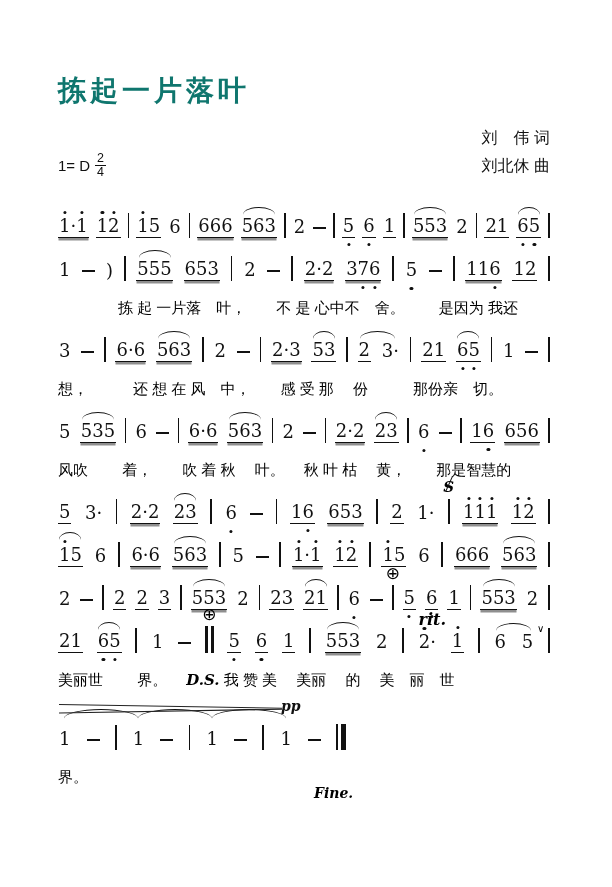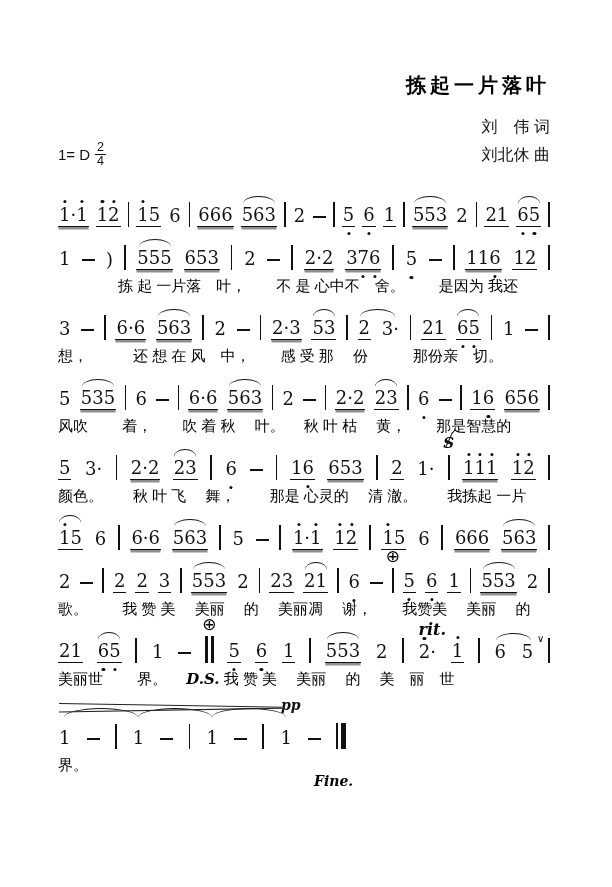--- a/index.html
+++ b/index.html
@@ -1,20 +1,20 @@
 <!DOCTYPE html>
 <html><head>
 <meta charset="utf-8">
 <style>
   html,body{margin:0;padding:0;background:#fff;}
   .page{position:relative;width:612px;height:887px;box-sizing:border-box;
         padding:34px 62px 0 58px;background:#fff;color:#111;
         font-family:"Liberation Sans",sans-serif;overflow:hidden;}
-  .title{margin:38px 0 14px;text-align:right;font-size:20px;font-weight:700;
-         letter-spacing:4px;color:#000000;}
+  .title{margin:38px 0 14px;text-align:left;font-size:28px;font-weight:700;
+         letter-spacing:4px;color:#0f766e;}
   .meta{display:flex;justify-content:space-between;align-items:flex-end;margin-bottom:26px;}
   .key{font-size:15px;display:flex;align-items:center;}
   .frac{display:inline-flex;flex-direction:column;text-align:center;font-size:12.5px;
         line-height:1.1;margin-left:5px;}
   .frac .den{border-top:1.2px solid #111;padding:0 2px;}
   .credits{text-align:right;font-size:16px;line-height:1.75;}
   
   .mline{margin-bottom:11px;}
   .notes{position:relative;display:flex;justify-content:space-between;
          align-items:flex-end;height:32px;}
@@ -38,21 +38,21 @@
   .paren{font-family:"DejaVu Serif",serif;font-size:18px;line-height:20px;}
   .ab{position:absolute;bottom:calc(100% + 3px);left:50%;transform:translateX(-50%);
       line-height:1;white-space:nowrap;color:#000;}
   .ab.coda{font-size:17px;}
   .ab.rit{font:italic 700 16px "DejaVu Serif",serif;transform:translateX(-32%);}
   .ab.breath{font-size:10px;transform:translate(130%,5px);}
   .ab.segno{font:italic 700 15px "DejaVu Serif",serif;}
   .ab.segno::after{content:"";position:absolute;left:45%;top:-2px;width:1.3px;
       height:16px;background:#111;transform:rotate(24deg);}
   
-  .lyrics{position:relative;margin-top:7px;font-size:15px;white-space:pre;
+  .lyrics{position:relative;margin-top:18px;font-size:15px;white-space:pre;
           color:#000;min-height:20px;}
   .lyrics .em{font:italic 700 15px "DejaVu Serif",serif;}
   
   .mline.last{margin-top:27px;}
   .notes.narrow{width:288px;}
   .tie{position:absolute;top:-9px;height:9px;border-top:1.5px solid #111;
        border-radius:100% 100% 0 0/190% 190% 0 0;}
   .tie.t1{left:6px;width:74px;} .tie.t2{left:80px;width:74px;} .tie.t3{left:154px;width:74px;}
   .hairpin{position:absolute;top:-17px;left:0;}
   .pp{position:absolute;top:-20px;left:223px;font:italic 700 14px "DejaVu Serif",serif;}
@@ -375,21 +375,20 @@
             <span class="ch">1<span class="dot-a"></span></span>
             <span class="ch">1<span class="dot-a"></span></span>
             <span class="ch">1<span class="dot-a"></span></span>
           </span>
           <span class="note u1">
             <span class="ch">1<span class="dot-a"></span></span>
             <span class="ch">2<span class="dot-a"></span></span>
           </span>
           <span class="bar"></span>
         </div>
-        <div class="lyrics"><span>颜色。　　秋 叶 飞　 舞，　　 那是 心灵的　 清 澈。　　我拣起 一片</span></div>
       </div>
       <div class="mline">
         <div class="notes">
           <span class="note u1">
             <span class="ch">1<span class="dot-a"></span></span>
             <span class="ch">5</span>
             <span class="slur hi"></span>
           </span>
           <span class="note">
             <span class="ch">6</span>
@@ -502,21 +501,20 @@
             <span class="ch">5</span>
             <span class="ch">5</span>
             <span class="ch">3</span>
             <span class="slur"></span>
           </span>
           <span class="note">
             <span class="ch">2</span>
           </span>
           <span class="bar"></span>
         </div>
-        <div class="lyrics"><span>歌。　　 我 赞 美　 美丽　 的　 美丽凋　 谢，　　我赞美　 美丽　 的</span></div>
       </div>
       <div class="mline">
         <div class="notes">
           <span class="note u1">
             <span class="ch">2</span>
             <span class="ch">1</span>
           </span>
           <span class="note u1">
             <span class="ch">6<span class="dot-b"></span></span>
             <span class="ch">5<span class="dot-b"></span></span>

